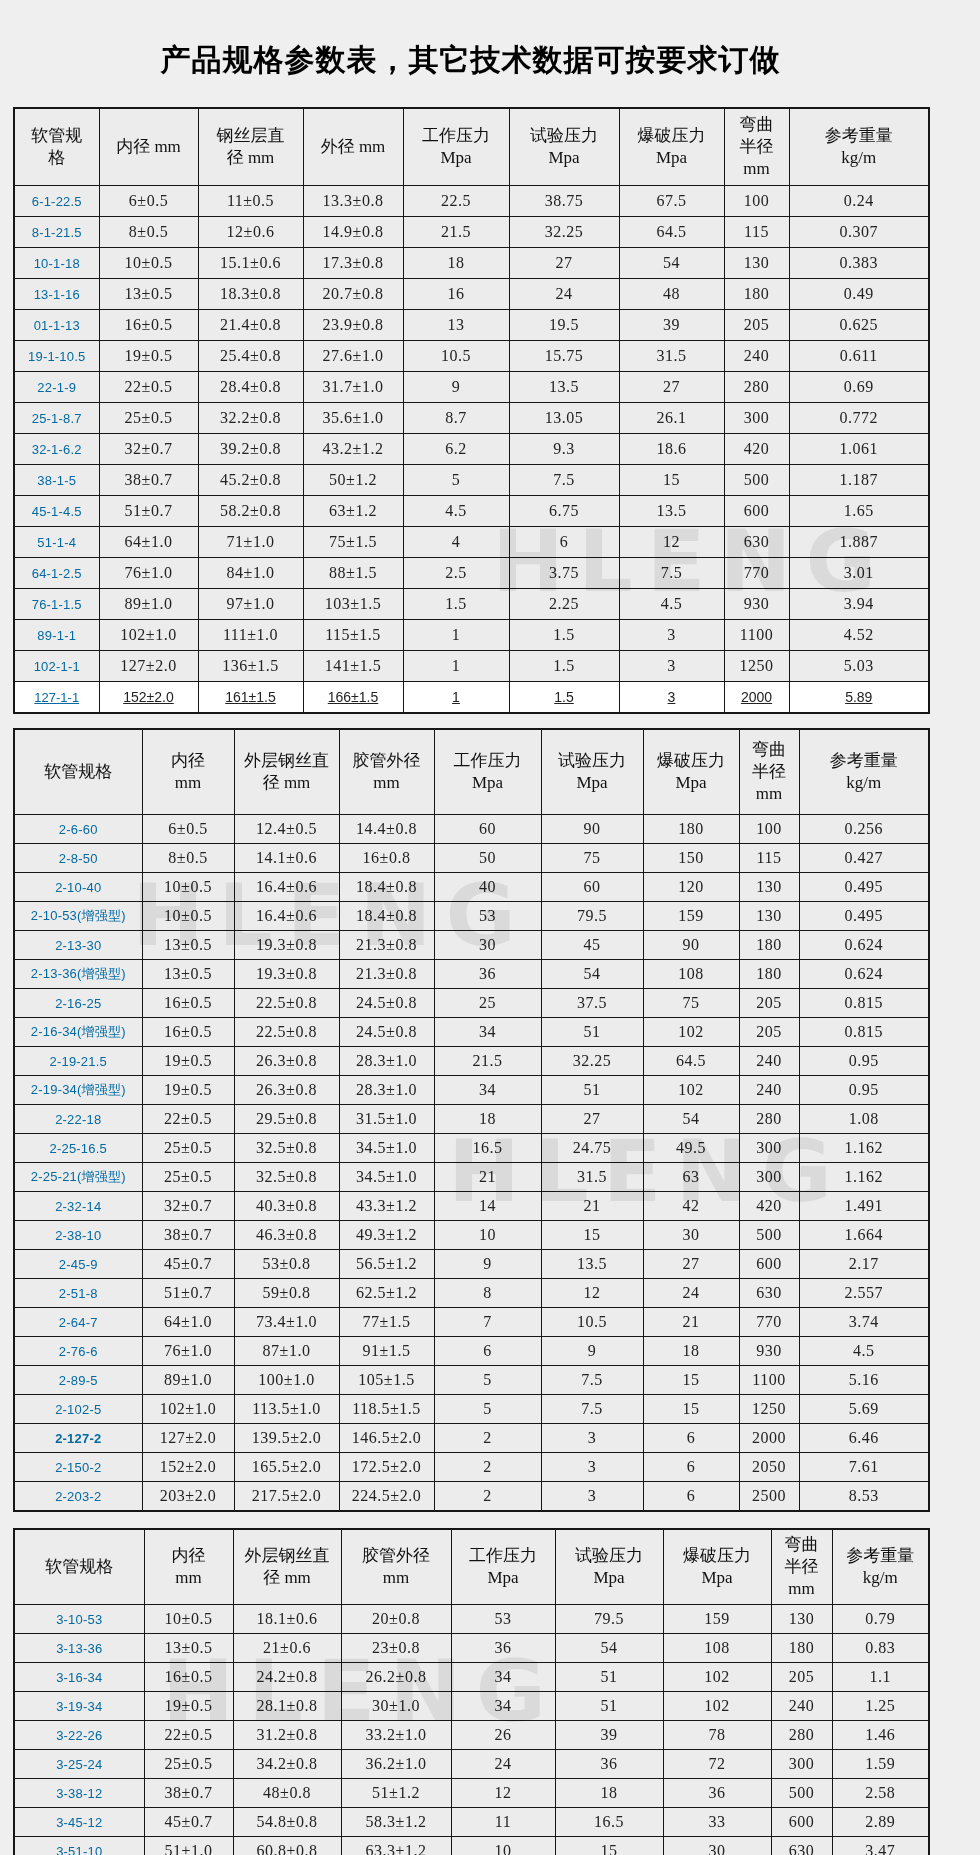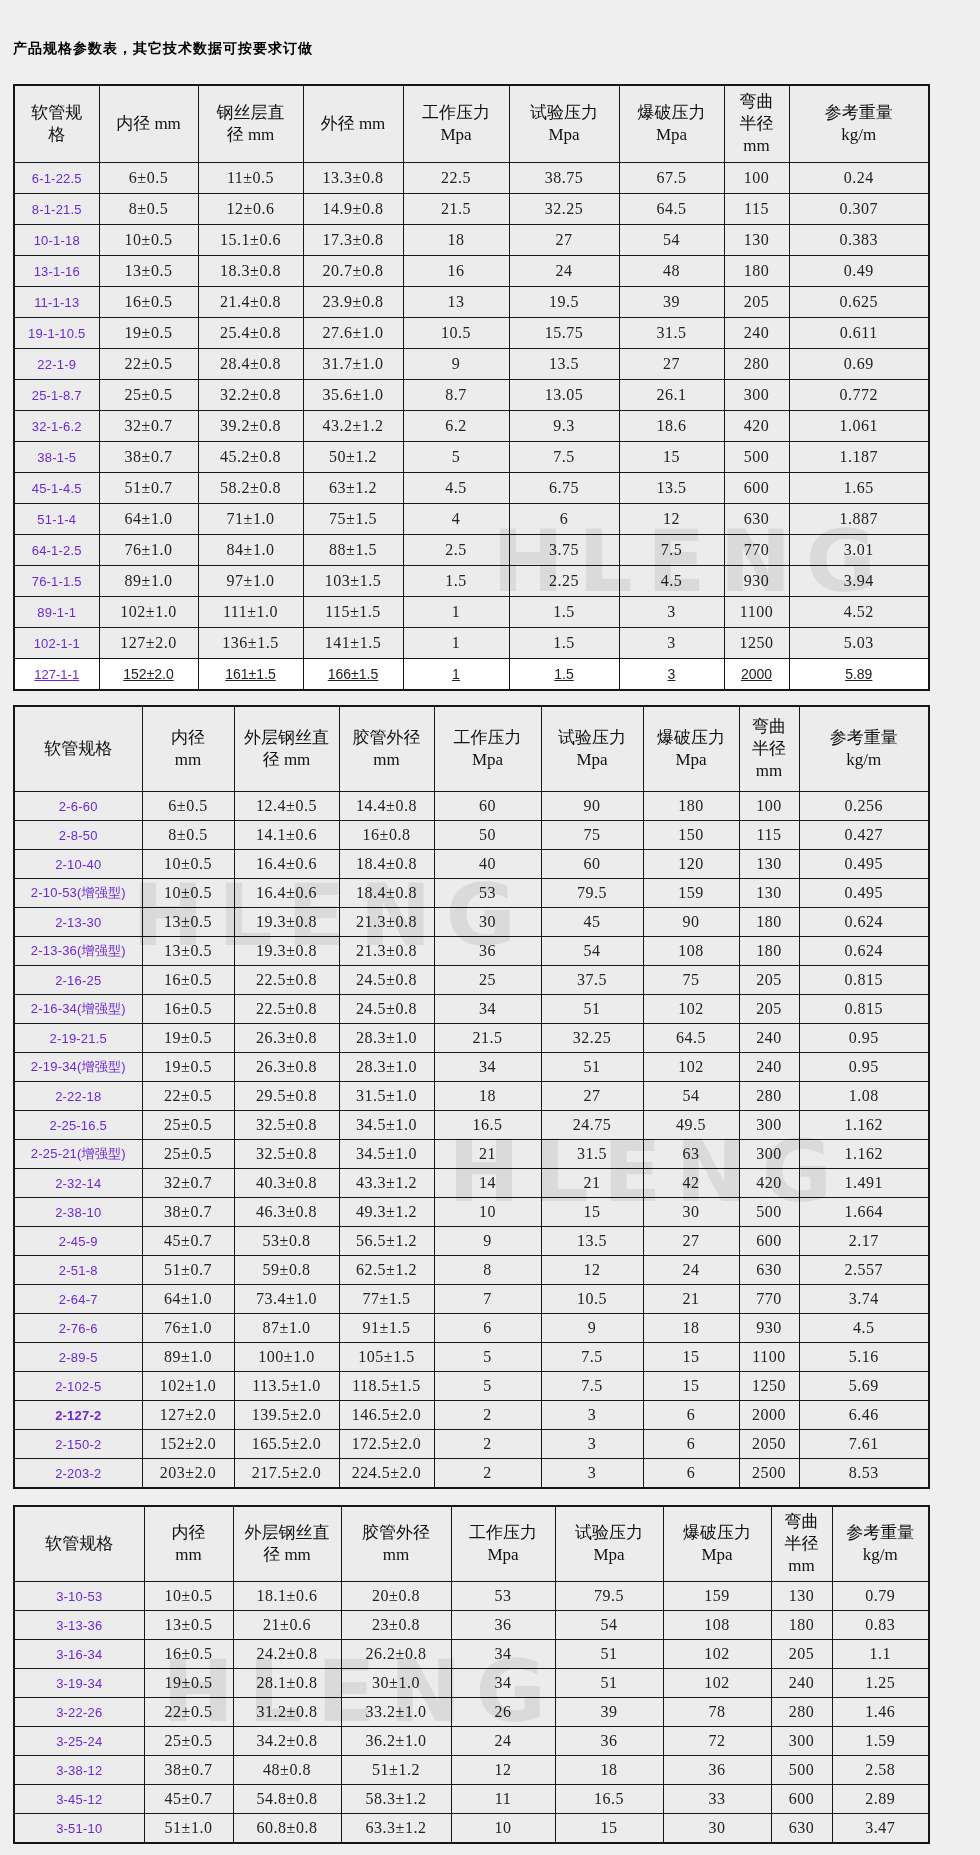--- a/index.html
+++ b/index.html
@@ -4,23 +4,23 @@
 <style>
   html,body{margin:0;padding:0;}
   body{
     width:980px;height:1855px;overflow:hidden;position:relative;
     background:#efefef;
     font-family:"Liberation Serif","DejaVu Serif",serif;
     color:#1a1a1a;
   }
   .content{position:relative;padding-left:13px;width:915px;z-index:1;}
   h1{
-    width:915px;text-align:left;
+    width:915px;text-align:center;
     font-family:"Liberation Sans","DejaVu Sans",sans-serif;
-    font-size:14px;font-weight:bold;color:#000;
+    font-size:30px;font-weight:bold;color:#000;
     margin:0;padding:40px 0 26px 0;
     letter-spacing:1px;
   }
   table.spec-table{
     border-collapse:collapse;table-layout:fixed;width:915px;
     background:#ececec;border:2px solid #161616;
   }
   table.t1{margin-bottom:14px;}
   table.t2{margin-bottom:16px;}
   th,td{
@@ -33,21 +33,21 @@
   }
   .t1 th{height:76px;}
   .t2 th{height:84px;}
   .t3 th{height:74px;}
   .t1 td{height:30px;}
   .t2 td{height:28px;}
   .t3 td{height:28px;}
   td.num{font-size:16px;letter-spacing:0.5px;color:#222;}
   td.spec{
     font-family:"Liberation Sans","DejaVu Sans",sans-serif;
-    font-size:13px;color:#6d28d9;letter-spacing:0.2px;
+    font-size:13px;color:#0369a1;letter-spacing:0.2px;
   }
   td.spec.bold{font-weight:bold;}
   tr.white-row td{
     background:#ffffff;
     font-family:"Liberation Sans","DejaVu Sans",sans-serif;
     font-size:14px;letter-spacing:0;text-decoration:underline;
   }
   tr.white-row td.spec{font-size:13px;}
   .wm{
     position:absolute;z-index:5;pointer-events:none;
@@ -140,21 +140,21 @@
           <td class="num">13±0.5</td>
           <td class="num">18.3±0.8</td>
           <td class="num">20.7±0.8</td>
           <td class="num">16</td>
           <td class="num">24</td>
           <td class="num">48</td>
           <td class="num">180</td>
           <td class="num">0.49</td>
         </tr>
         <tr>
-          <td class="spec">11-1-13</td>
+          <td class="spec">01-1-13</td>
           <td class="num">16±0.5</td>
           <td class="num">21.4±0.8</td>
           <td class="num">23.9±0.8</td>
           <td class="num">13</td>
           <td class="num">19.5</td>
           <td class="num">39</td>
           <td class="num">205</td>
           <td class="num">0.625</td>
         </tr>
         <tr>

